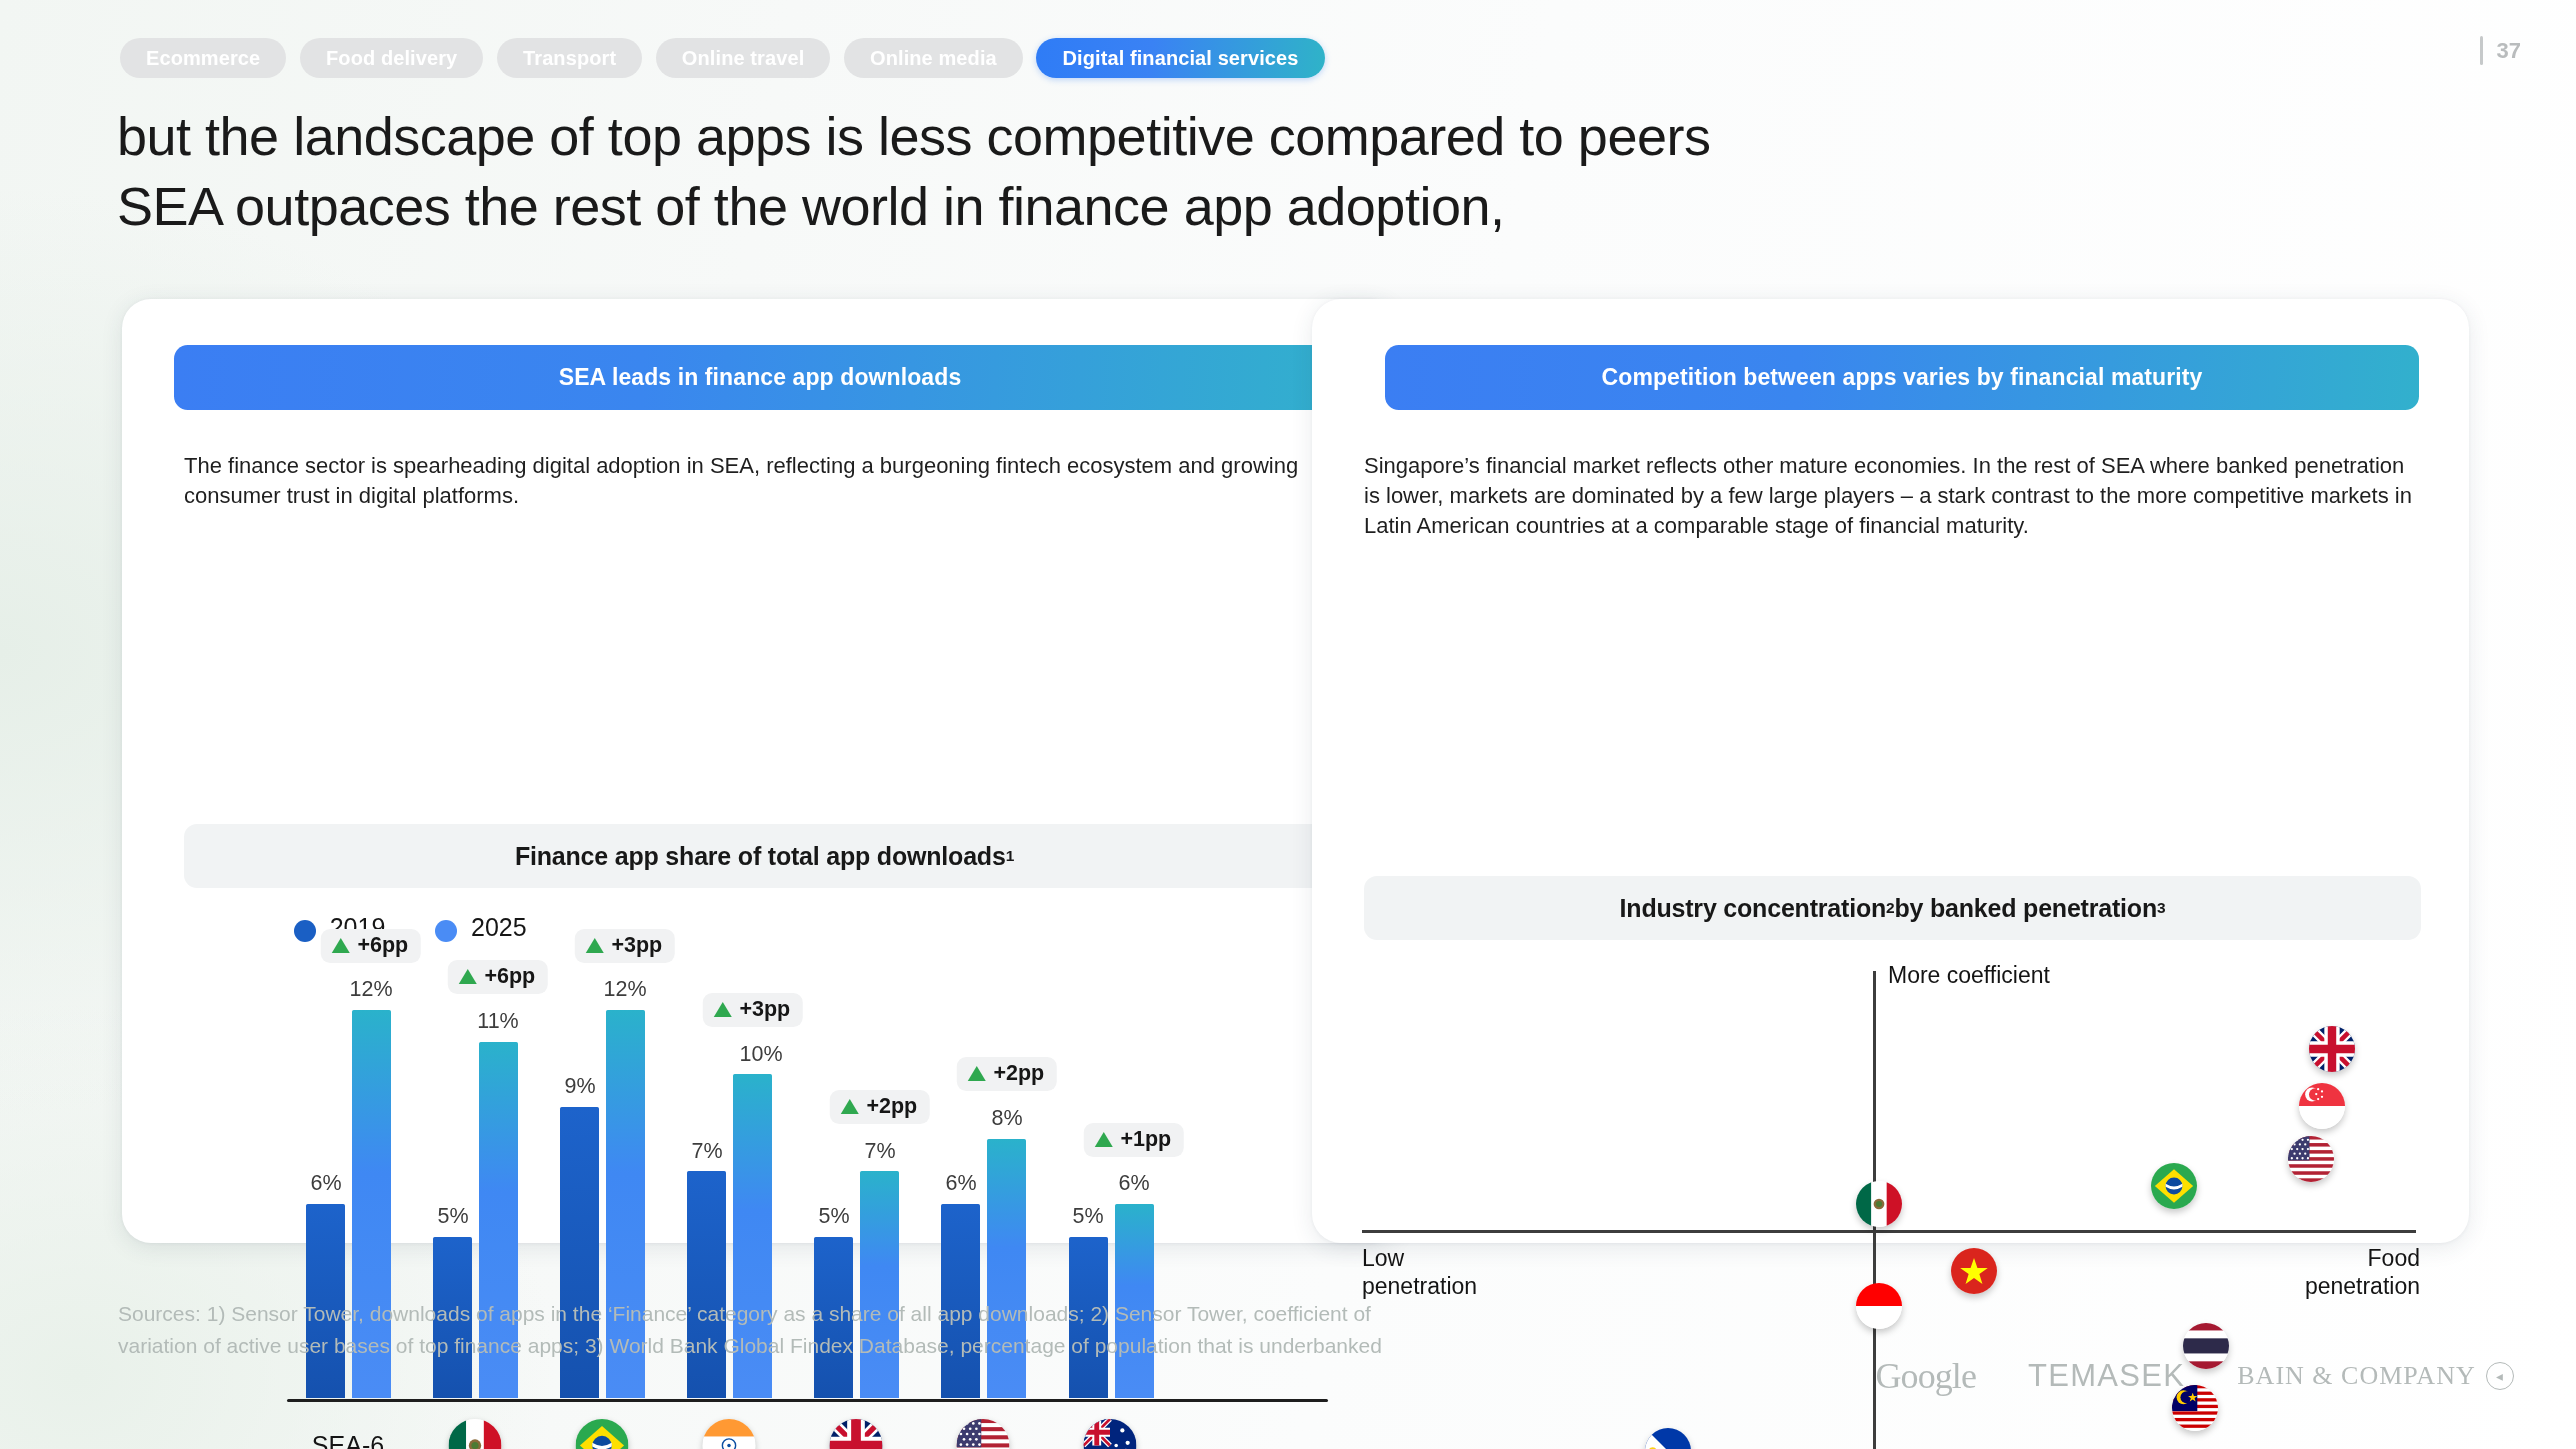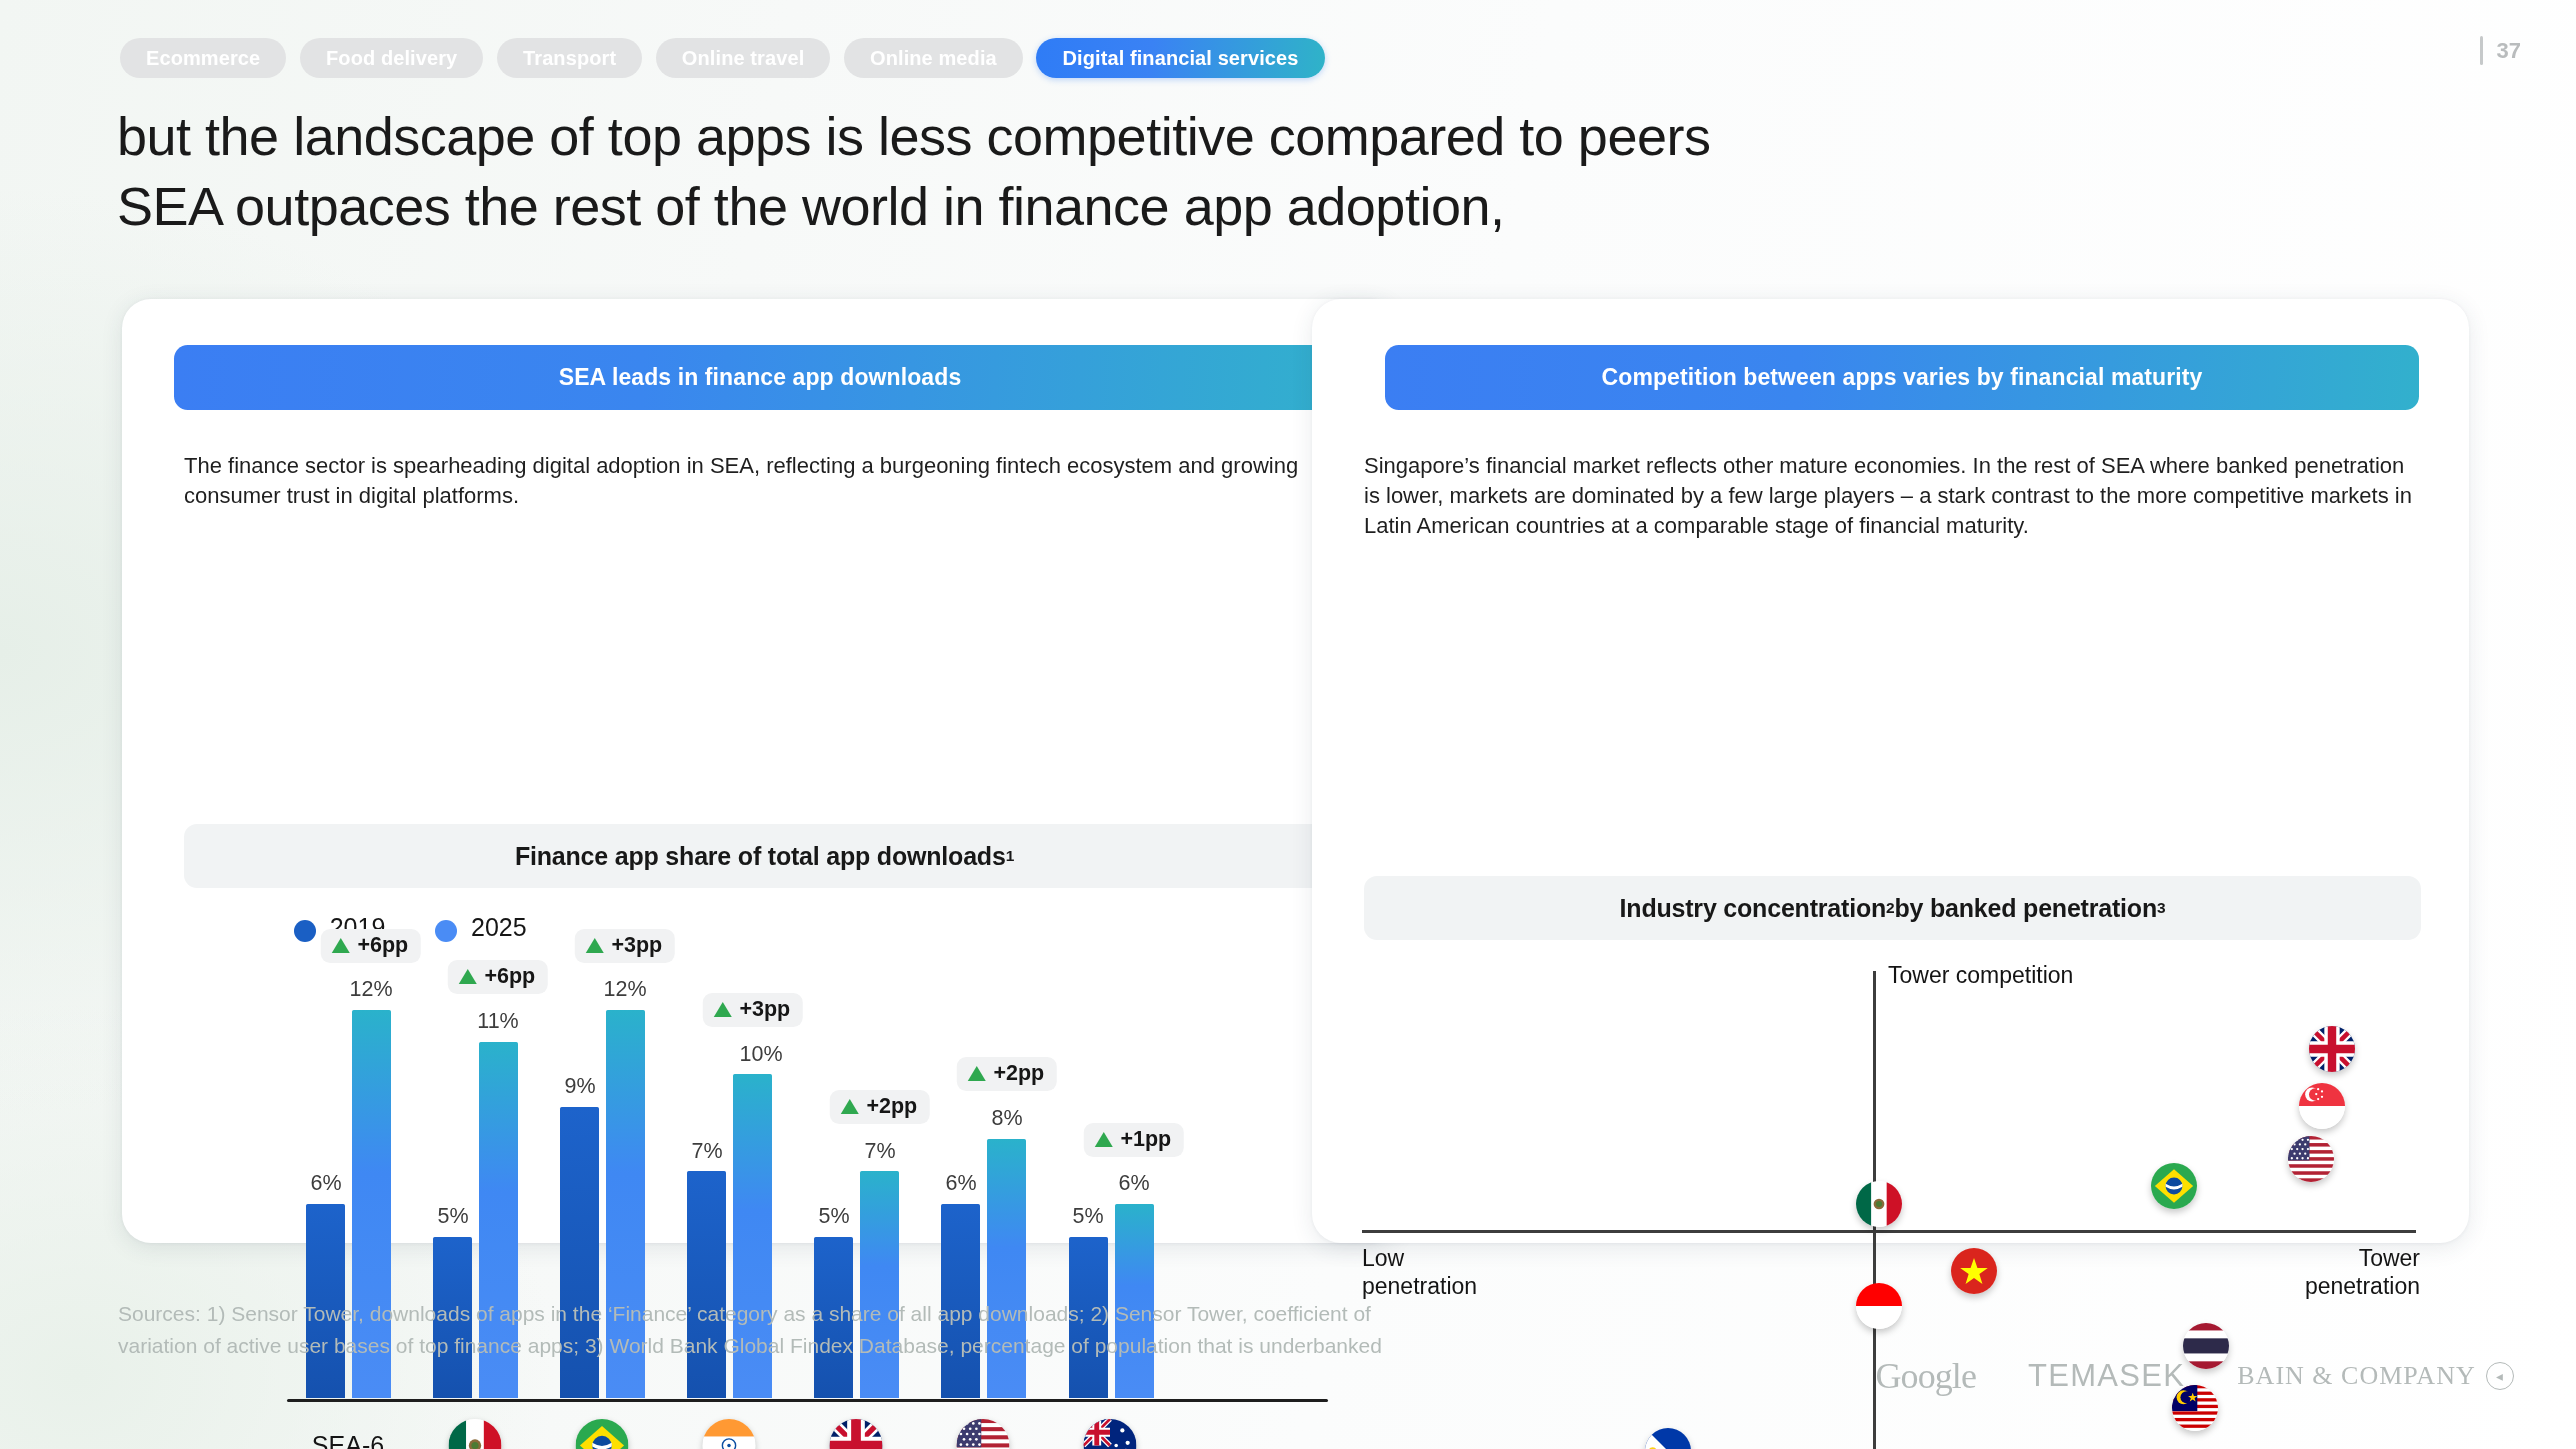--- a/index.html
+++ b/index.html
@@ -297,28 +297,28 @@
   <div class="sub-banner">
     <span>Industry concentration</span>
       <span class="sup">2</span>
       <span> by banked penetration</span>
       <span class="sup">3</span>
   </div>
 
   <div id="scatter">
     <div class="axv"></div>
     <div class="axh"></div>
-    <div class="qlab" style="left:526px;top:-3.4px;">Tower competition</div>
+    <div class="qlab" style="left:526px;top:-3.4px;">More coefficient</div>
     <div class="qlab" style="left:526px;top:483px;">More consolidation</div>
     <div class="qlab" style="left:0px;top:280px;">
       <div>Low</div>
       <div>penetration</div>
     </div>
     <div class="qlab" style="right:0px;top:280px;text-align:right;">
-      <div>Tower</div>
+      <div>Food</div>
       <div>penetration</div>
     </div>
     <div id="scatter-points">
         <div class="fdot" style="left: 970px; top: 85px;"><svg viewBox="0 0 60 60" width="100%" height="100%" preserveAspectRatio="xMidYMid slice">
             <rect width="60" height="60" fill="#012169"></rect>
             <path d="M0 0 L60 60 M60 0 L0 60" stroke="#fff" stroke-width="12"></path>
             <path d="M0 0 L60 60 M60 0 L0 60" stroke="#C8102E" stroke-width="6"></path>
             <path d="M30 0 V60 M0 30 H60" stroke="#fff" stroke-width="20"></path>
             <path d="M30 0 V60 M0 30 H60" stroke="#C8102E" stroke-width="11"></path>
           </svg></div>

